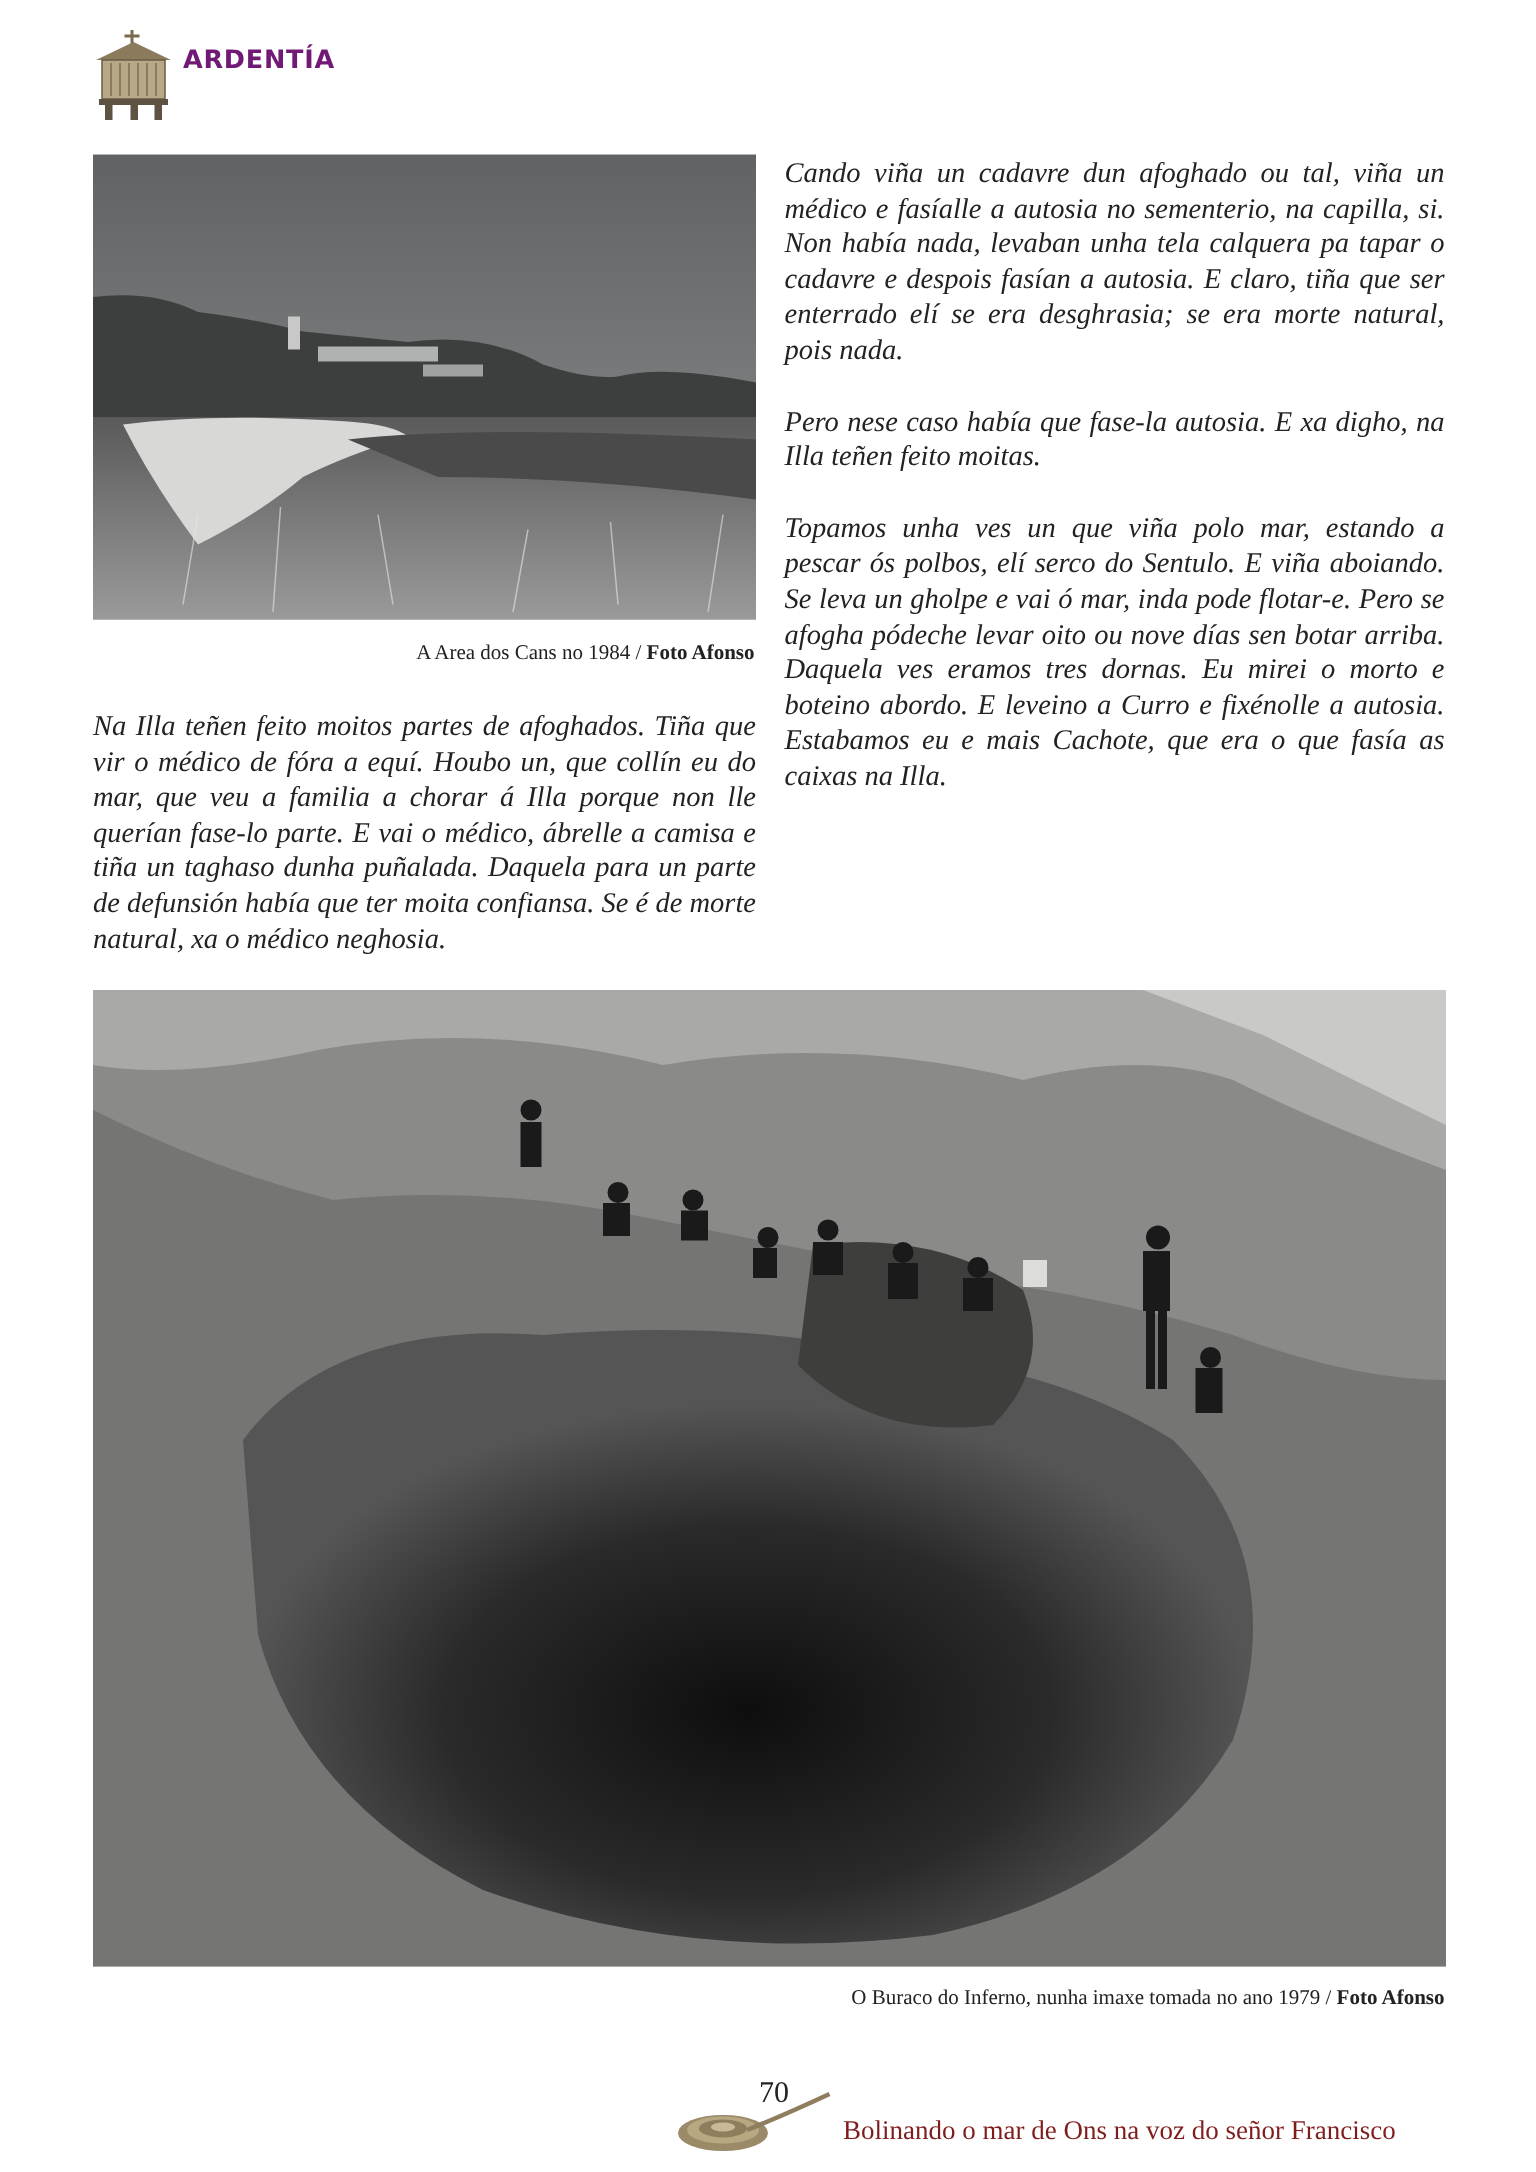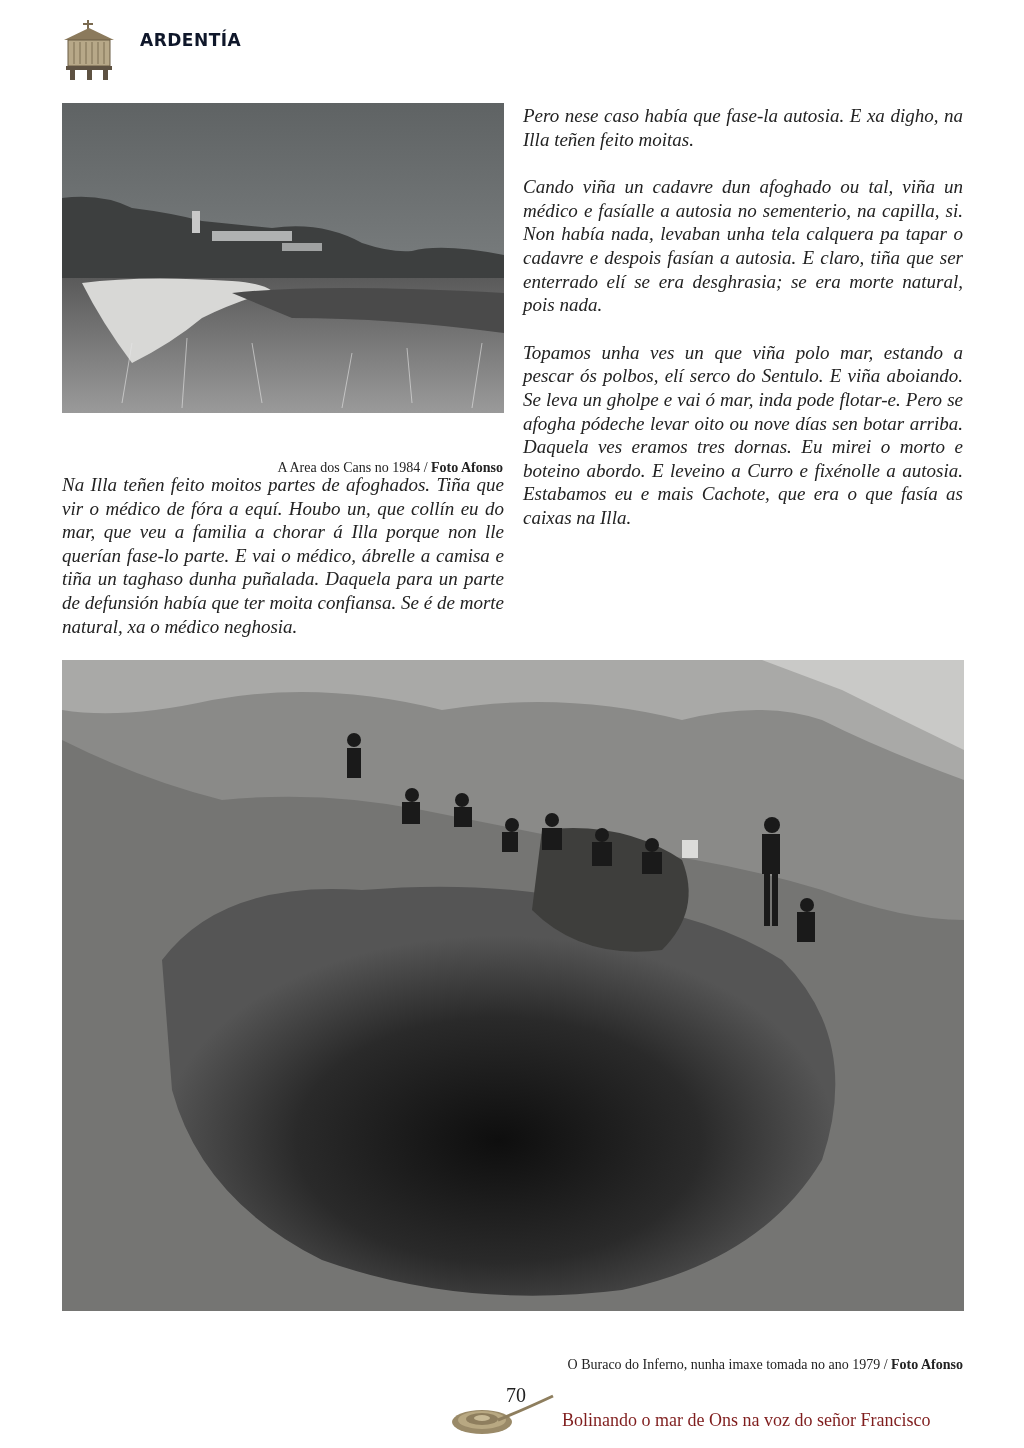--- a/index.html
+++ b/index.html
@@ -1,23 +1,23 @@
 <!DOCTYPE html>
 <html><head>
 <meta charset="utf-8">
 <style>
   html, body { margin: 0; padding: 0; background: #ffffff; }
   body { width: 1024px; height: 1448px; position: relative; overflow: hidden; font-family: "Liberation Serif", serif; color: #1e1e1e; }
   .header { position: absolute; left: 60px; top: 18px; height: 66px; width: 200px; }
   .logo-icon { position: absolute; left: 0; top: 0; width: 58px; height: 64px; }
-  .brand { position: absolute; left: 80px; top: 12px; font-family: "DejaVu Sans", sans-serif; font-weight: bold; font-size: 17px; letter-spacing: 0.5px; color: #0f172a; }
+  .brand { position: absolute; left: 62px; top: 12px; font-family: "DejaVu Sans", sans-serif; font-weight: bold; font-size: 17px; letter-spacing: 0.5px; color: #701a75; }
   .photo { position: absolute; overflow: hidden; }
   .photo1 { left: 62px; top: 103px; width: 442px; height: 310px; background: #7d7f80; }
   .photo2 { left: 62px; top: 660px; width: 902px; height: 651px; background: #6e6e6e; }
-  .caption { position: absolute; font-size: 14px; color: #222; white-space: nowrap; margin-top: 32px; }
+  .caption { position: absolute; font-size: 14px; color: #222; white-space: nowrap; }
   .caption b { font-weight: bold; }
   .cap1 { right: 521px; top: 428px; }
   .cap2 { right: 61px; top: 1325px; }
   .col { position: absolute; font-style: italic; font-size: 19px; line-height: 23.6px; text-align: justify; color: #222; }
   .col p { margin: 0 0 24px 0; }
   .col-left { left: 62px; top: 473px; width: 442px; }
   .col-right { left: 523px; top: 104px; width: 440px; }
   .footer { position: absolute; left: 448px; top: 1384px; width: 420px; height: 56px; text-align: center; }
   .rope-icon { position: absolute; left: 0; top: 6px; width: 110px; height: 48px; }
   .page-num { position: absolute; left: 58px; top: 0; font-size: 20px; color: #222; }
@@ -78,22 +78,22 @@
 </div>
 <div class="caption cap1">
   <span>A Area dos Cans no 1984 / </span><b>Foto Afonso</b>
 </div>
 
 <div class="col col-left">
   <p>Na Illa teñen feito moitos partes de afoghados. Tiña que vir o médico de fóra a equí. Houbo un, que collín eu do mar, que veu a familia a chorar á Illa porque non lle querían fase-lo parte. E vai o médico, ábrelle a camisa e tiña un taghaso dunha puñalada. Daquela para un parte de defunsión había que ter moita confiansa. Se é de morte natural, xa o médico neghosia.</p>
 </div>
 
 <div class="col col-right">
+  <p>Cando viña un cadavre dun afoghado ou tal, viña un médico e fasíalle a autosia no sementerio, na capilla, si. Non había nada, levaban unha tela calquera pa tapar o cadavre e despois fasían a autosia. E claro, tiña que ser enterrado elí se era desghrasia; se era morte natural, pois nada.</p>
   <p>Pero nese caso había que fase-la autosia. E xa digho, na Illa teñen feito moitas.</p>
-  <p>Cando viña un cadavre dun afoghado ou tal, viña un médico e fasíalle a autosia no sementerio, na capilla, si. Non había nada, levaban unha tela calquera pa tapar o cadavre e despois fasían a autosia. E claro, tiña que ser enterrado elí se era desghrasia; se era morte natural, pois nada.</p>
   <p>Topamos unha ves un que viña polo mar, estando a pescar ós polbos, elí serco do Sentulo. E viña aboiando. Se leva un gholpe e vai ó mar, inda pode flotar-e. Pero se afogha pódeche levar oito ou nove días sen botar arriba. Daquela ves eramos tres dornas. Eu mirei o morto e boteino abordo. E leveino a Curro e fixénolle a autosia. Estabamos eu e mais Cachote, que era o que fasía as caixas na Illa.</p>
 </div>
 
 <div class="photo photo2">
   <svg width="902" height="651" viewBox="0 0 902 651">
     <defs>
       <radialGradient id="pit" cx="0.5" cy="0.62" r="0.5">
         <stop offset="0" stop-color="#0e0e0e"></stop>
         <stop offset="0.6" stop-color="#2a2a2a"></stop>
         <stop offset="1" stop-color="#555"></stop>

